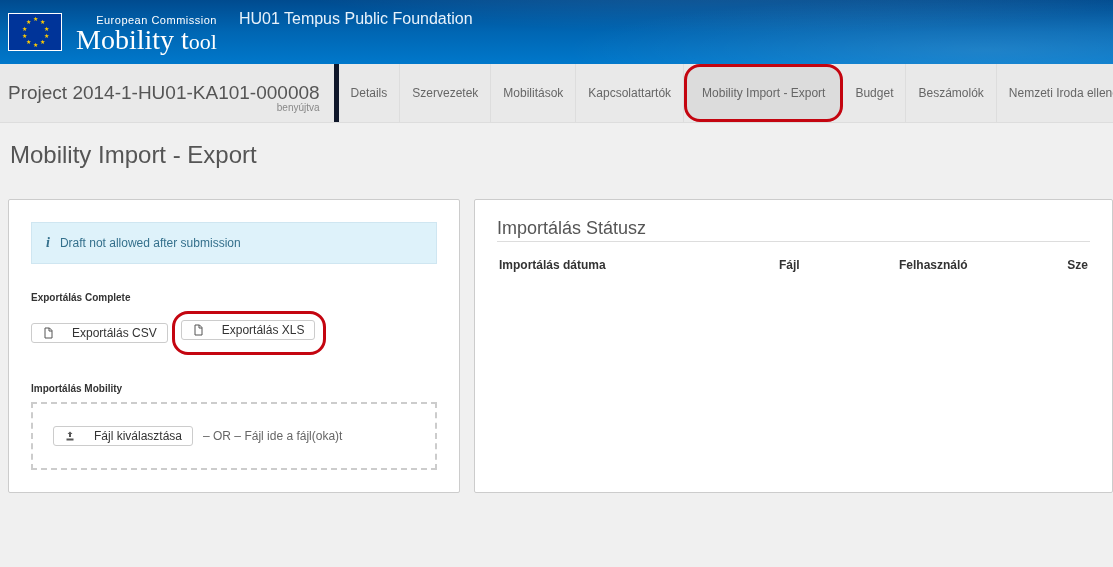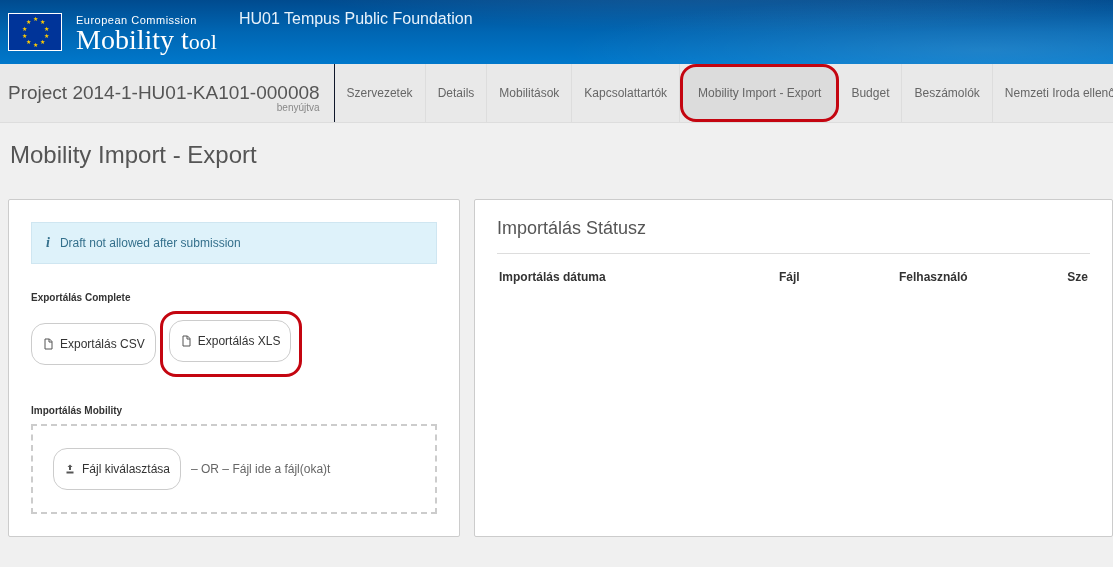--- a/index.html
+++ b/index.html
@@ -8,27 +8,27 @@
     .top-header { background: linear-gradient(180deg, #004b8f 0%, #0066b3 50%, #0078cb 100%); position: relative; overflow: hidden; }
     .top-header::before { content: ""; position: absolute; top: -30px; left: 0; right: -120px; height: 200px; background:
       radial-gradient(ellipse 900px 140px at 60% -10%, rgba(255,255,255,0.15), transparent 60%),
       radial-gradient(ellipse 700px 90px at 80% 40%, rgba(255,255,255,0.12), transparent 60%);
       pointer-events: none; }
     .header-inner { position: relative; display: flex; align-items: center; padding: 10px 16px 10px 8px; }
     .eu-flag { width: 54px; height: 38px; border: 1px solid #fff; background: #003499; margin-right: 14px; display: flex; align-items: center; justify-content: center; }
     .stars-ring { width: 28px; height: 28px; border-radius: 50%; position: relative; }
     .stars-ring span { position: absolute; width: 4px; height: 4px; color: #ffcc00; font-size: 6px; line-height: 4px; text-align: center; }
     .brand { color: #fff; display: flex; align-items: baseline; gap: 22px; }
-    .brand-left .ec { font-size: 11px; letter-spacing: 0.5px; }
+    .brand-left .ec { font-size: 11px; letter-spacing: 0.5px; text-align: right; }
     .brand-left .mt { font-family: Georgia, "Times New Roman", serif; font-size: 28px; font-weight: 500; line-height: 1; }
     .brand-left .mt .ool { font-size: 22px; }
     .foundation { font-size: 16px; font-weight: 400; color: #e8f2fb; }
 
     .project-bar { background: #e9e9e9; border-bottom: 1px solid #ddd; display: flex; align-items: stretch; }
-    .project-id-wrap { padding: 18px 14px 6px 8px; border-right: 1px solid #0f172a; }
+    .project-id-wrap { padding: 18px 14px 6px 8px; border-right: 5px solid #0f172a; }
     .project-id { font-size: 19px; color: #555; font-weight: 400; white-space: nowrap; }
     .project-status { font-size: 10px; color: #888; text-align: right; margin-top: -2px; }
     .tabs { display: flex; flex: 1 1 auto; }
     .tab { padding: 22px 12px; font-size: 12px; color: #666; border-right: 1px solid #ddd; white-space: nowrap; cursor: pointer; }
     .tab.active { background: #dcdcdc; padding-left: 18px; padding-right: 18px; }
     .red-ring { border: 3px solid #c40510; border-radius: 16px; }
     .tab.red-ring { padding: 19px 15px; }
 
     .page-title { font-size: 24px; color: #555; padding: 18px 10px 30px; font-weight: 400; }
 
@@ -37,29 +37,29 @@
     .panel { background: #fff; border: 1px solid #ccc; border-radius: 2px; padding: 0; }
     .panel-left { width: 452px; padding: 22px; }
     .panel-right { flex: 1 1 auto; min-width: 0; }
 
     .alert { background: #def2fa; border: 1px solid #cfe6f1; color: #34708c; font-size: 12px; padding: 12px 14px; display: flex; align-items: center; gap: 10px; }
     .alert .icon { font-family: Georgia, serif; font-weight: bold; font-style: italic; font-size: 14px; }
 
     .section-label { font-size: 10px; font-weight: bold; color: #333; margin-top: 28px; margin-bottom: 8px; }
 
     .btn-row { display: flex; gap: 6px; align-items: center; }
-    .btn { background: #fff; border: 1px solid #ccc; border-radius: 14px; padding: 13px 10px; font-size: 12px; color: #333; cursor: pointer; display: inline-flex; align-items: center; gap: 6px; }
+    .btn { background: #fff; border: 1px solid #ccc; border-radius: 3px; padding: 2px 10px; font-size: 12px; color: #333; cursor: pointer; display: inline-flex; align-items: center; gap: 18px; }
     .btn .icon svg, .btn .icon { width: 12px; height: 12px; display: inline-block; }
     .red-ring-box { border: 3px solid #c40510; border-radius: 16px; padding: 6px 8px 12px 6px; margin-left: -2px; }
 
     .dropzone { border: 2px dashed #ccc; padding: 22px 20px; display: flex; align-items: center; gap: 10px; margin-top: 8px; }
     .drop-text { font-size: 12px; color: #666; }
 
     .panel-right-inner { padding: 18px 22px 6px 22px; }
-    .panel-right-title { font-size: 18px; color: #555; font-weight: 400; padding-bottom: 14px; border-bottom: 1px solid #ddd; }
+    .panel-right-title { font-size: 18px; color: #555; font-weight: 400; padding-bottom: 2px; border-bottom: 1px solid #ddd; }
     .table-head { display: grid; grid-template-columns: 240px 80px 1fr 30px; gap: 40px; padding: 16px 2px 30px; font-size: 12px; font-weight: bold; color: #333; }
     .table-head .last { text-align: right; padding-right: 0; }
   </style>
 </head>
 <body>
 
 <header class="top-header">
   <div class="header-inner">
     <div class="eu-flag">
       <div class="stars-ring" aria-hidden="true">
@@ -84,22 +84,22 @@
     </div>
   </div>
 </header>
 
 <nav class="project-bar">
   <div class="project-id-wrap">
     <div class="project-id">Project 2014-1-HU01-KA101-000008</div>
     <div class="project-status">benyújtva</div>
   </div>
   <div class="tabs">
+    <div class="tab">Details</div>
     <div class="tab">Szervezetek</div>
-    <div class="tab">Details</div>
     <div class="tab">Mobilitások</div>
     <div class="tab">Kapcsolattartók</div>
     <div class="tab active red-ring">Mobility Import - Export</div>
     <div class="tab">Budget</div>
     <div class="tab">Beszámolók</div>
     <div class="tab">Nemzeti Iroda ellenőrzése</div>
   </div>
 </nav>
 
 <h1 class="page-title">Mobility Import - Export</h1>

